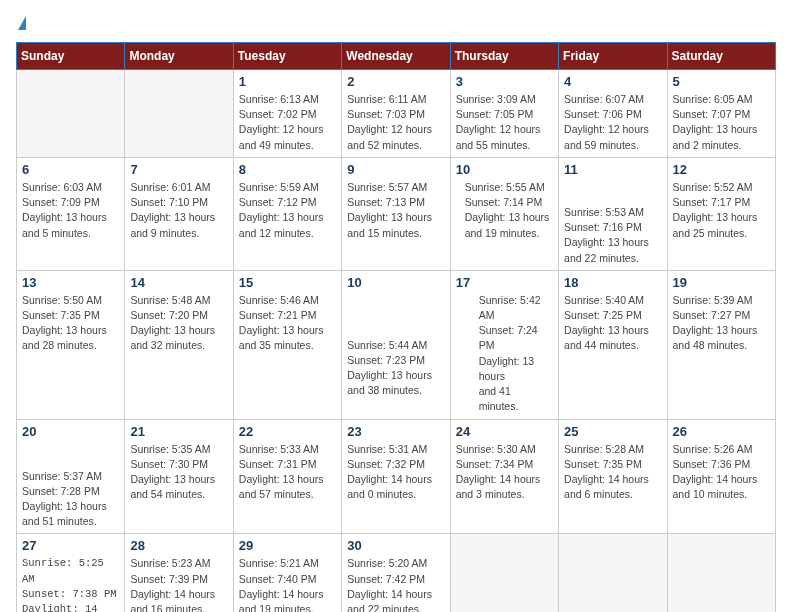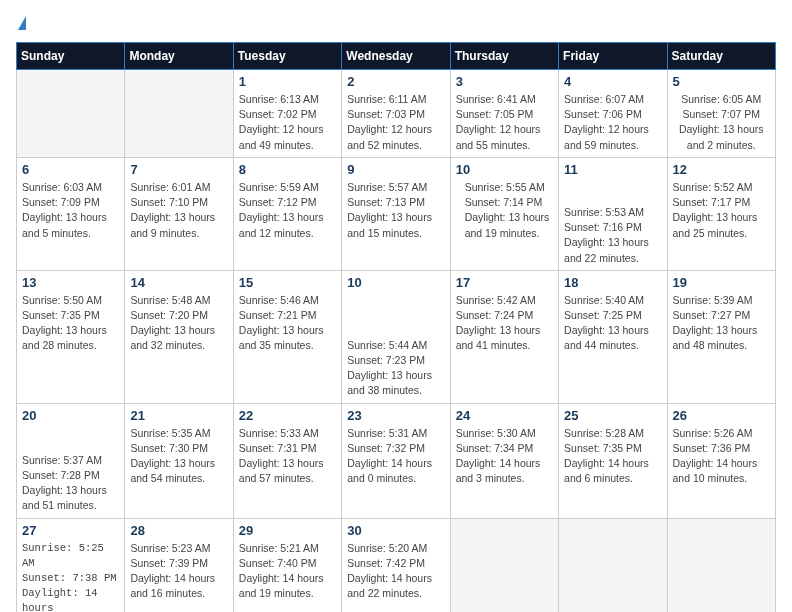--- a/index.html
+++ b/index.html
@@ -56,21 +56,21 @@
       font-size: 15px;
       color: #333;
       font-weight: normal;
     }
     .calendar {
       width: 100%;
       border-collapse: collapse;
       font-size: 11px;
     }
     .calendar th {
-      background: #0f172a;
+      background: #7f1d1d;
       color: #fff;
       padding: 6px 4px;
       text-align: left;
       font-size: 12px;
       border: 1px solid #2e7fc1;
     }
     .calendar td {
       border: 1px solid #ccc;
       vertical-align: top;
       padding: 4px 5px;
@@ -135,35 +135,35 @@
         </td>
         <td>
           <div class="day-number">2</div>
           <div class="day-detail" style="white-space: pre-line;">Sunrise: 6:11 AM
 Sunset: 7:03 PM
 Daylight: 12 hours
 and 52 minutes.</div>
         </td>
         <td>
           <div class="day-number">3</div>
-          <div class="day-detail" style="white-space: pre-line;">Sunrise: 6:41 AM
+          <div class="day-detail" style="white-space: pre-line;">Sunrise: 3:09 AM
 Sunset: 7:05 PM
 Daylight: 12 hours
 and 55 minutes.</div>
         </td>
         <td>
           <div class="day-number">4</div>
           <div class="day-detail" style="white-space: pre-line;">Sunrise: 6:07 AM
 Sunset: 7:06 PM
 Daylight: 12 hours
 and 59 minutes.</div>
         </td>
         <td>
           <div class="day-number">5</div>
-          <div class="day-detail" style="white-space: pre-line; text-align: center;">Sunrise: 6:05 AM
+          <div class="day-detail" style="white-space: pre-line;">Sunrise: 6:05 AM
 Sunset: 7:07 PM
 Daylight: 13 hours
 and 2 minutes.</div>
         </td>
       </tr>
       <tr>
         <td>
           <div class="day-number">6</div>
           <div class="day-detail" style="white-space: pre-line;">Sunrise: 6:03 AM
 Sunset: 7:09 PM
@@ -237,21 +237,21 @@
         </td>
         <td>
           <div class="day-number">10</div>
           <div class="day-detail" style="white-space: pre-line; margin-top: 48px;">Sunrise: 5:44 AM
 Sunset: 7:23 PM
 Daylight: 13 hours
 and 38 minutes.</div>
         </td>
         <td>
           <div class="day-number">17</div>
-          <div class="day-detail" style="white-space: pre-line;">Sunrise: 5:42 AM
+          <div class="day-detail" style="white-space: pre-line; margin-left: 23px;">Sunrise: 5:42 AM
 Sunset: 7:24 PM
 Daylight: 13 hours
 and 41 minutes.</div>
         </td>
         <td>
           <div class="day-number">18</div>
           <div class="day-detail" style="white-space: pre-line;">Sunrise: 5:40 AM
 Sunset: 7:25 PM
 Daylight: 13 hours
 and 44 minutes.</div>

